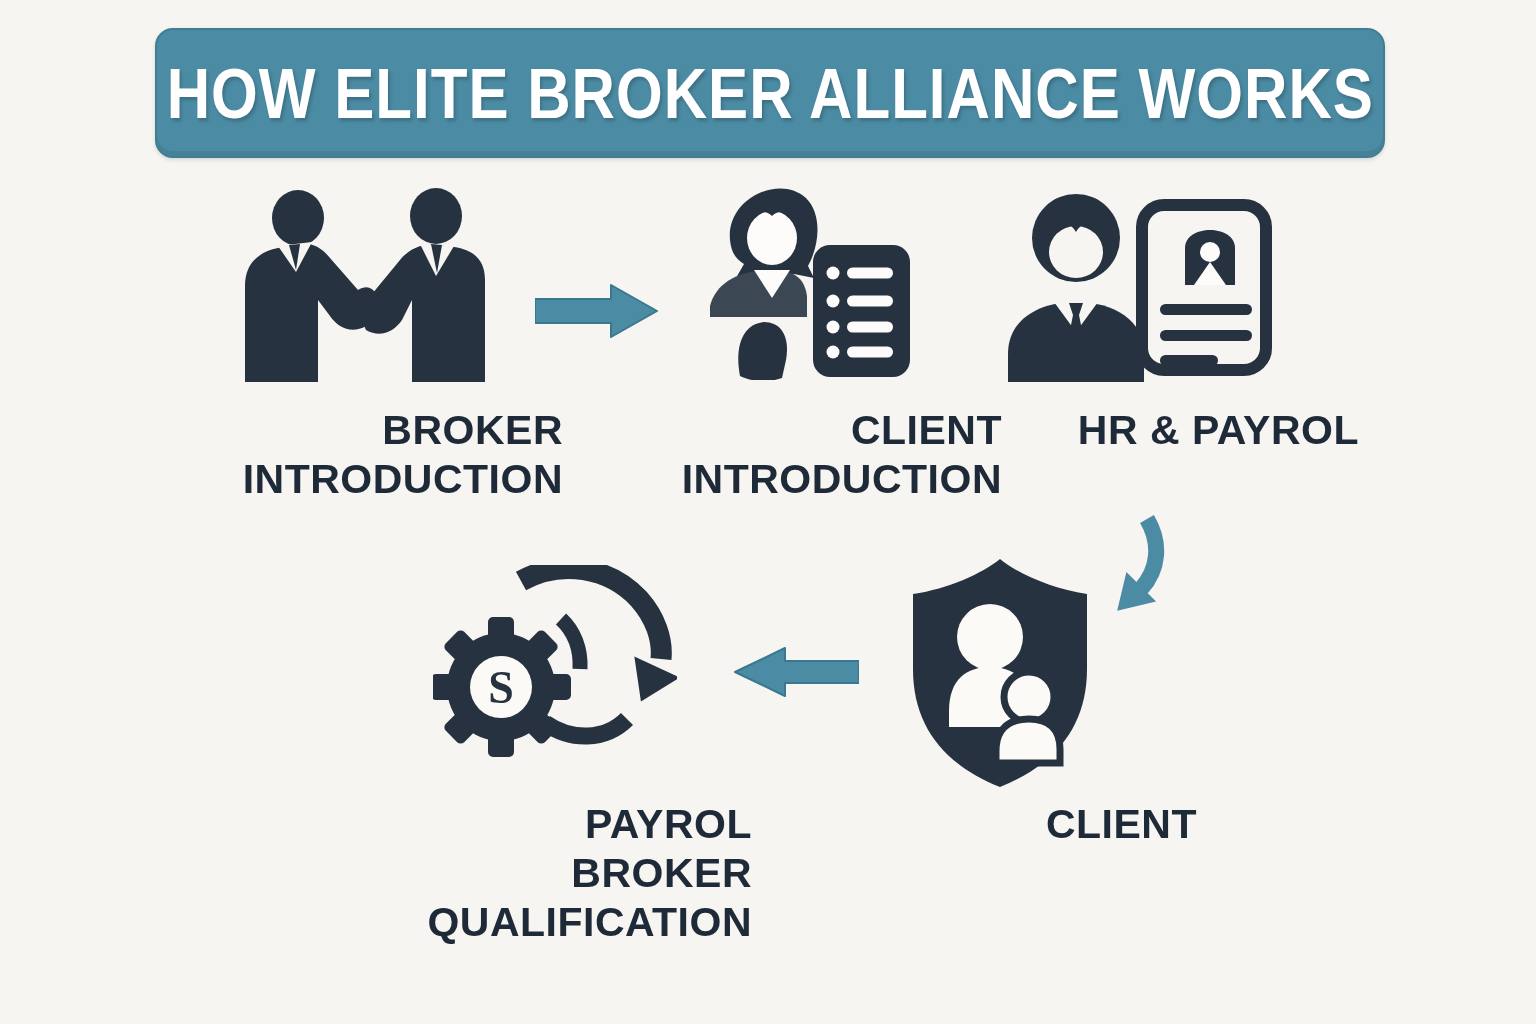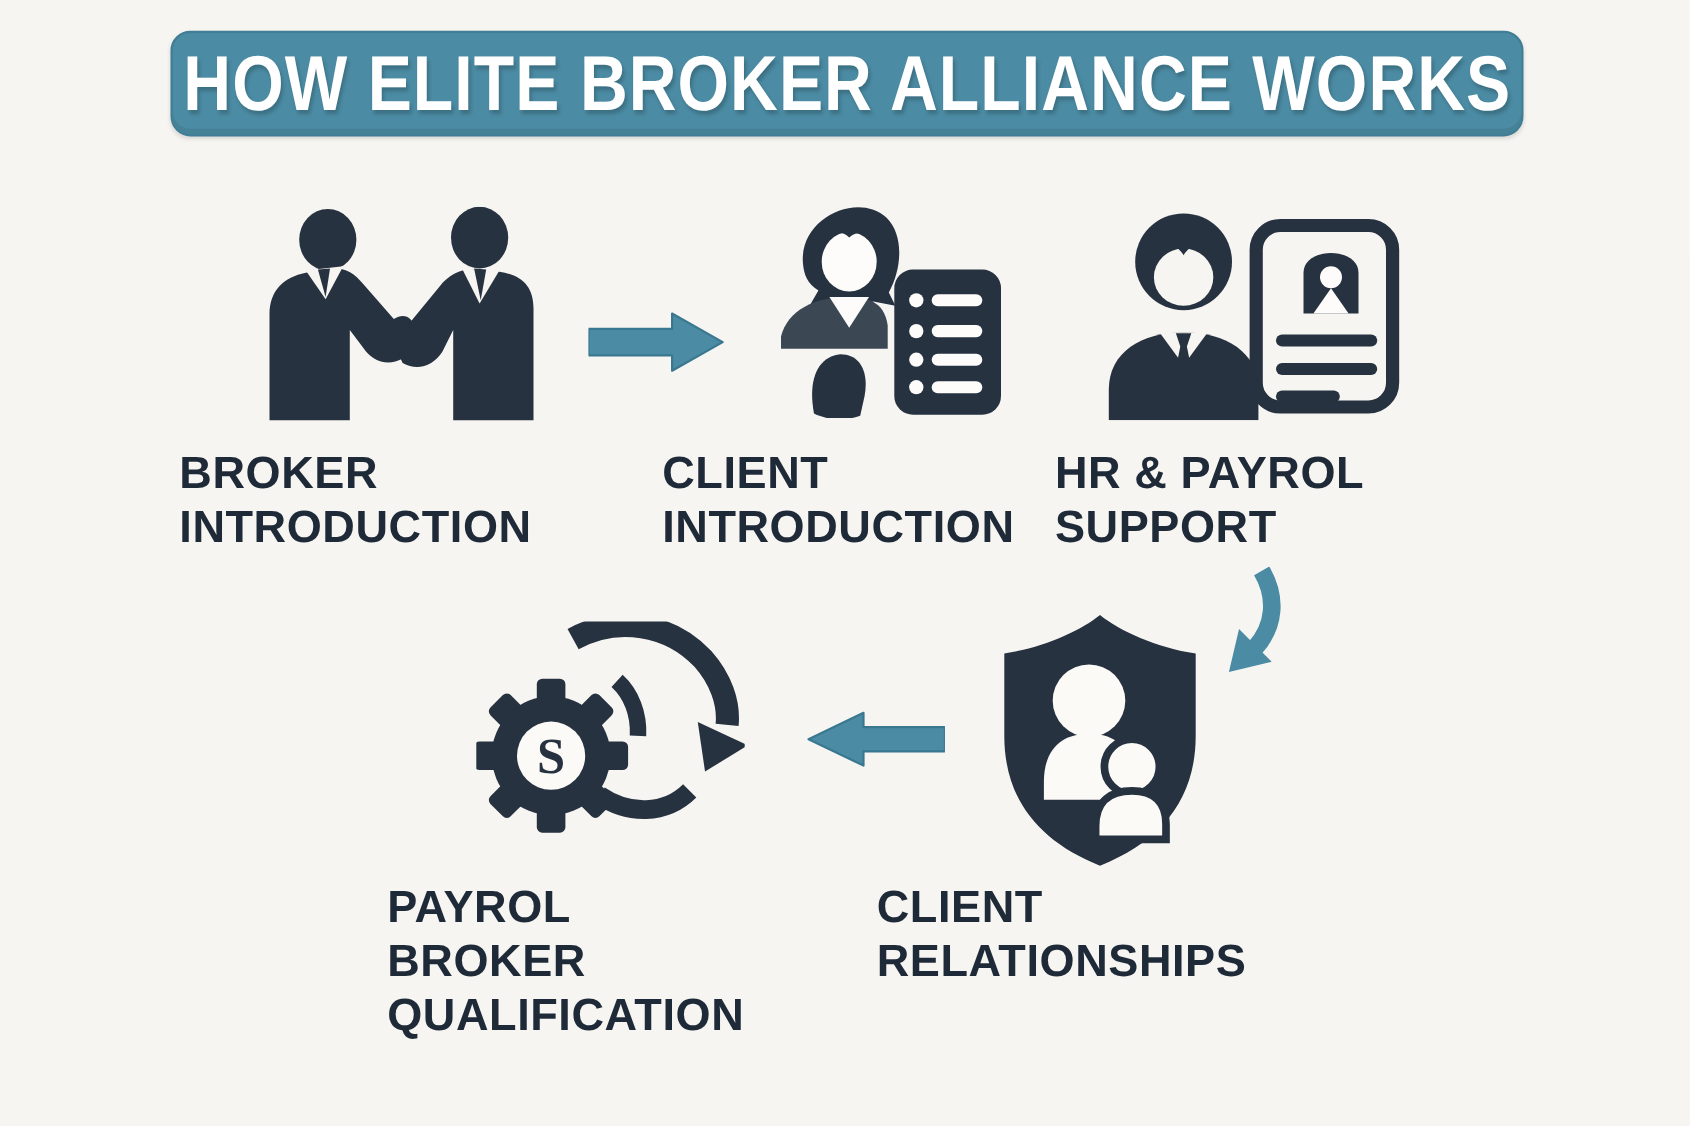--- a/index.html
+++ b/index.html
@@ -2,36 +2,36 @@
 <html><head>
 <meta charset="utf-8">
 <style>
   html,body { margin:0; padding:0; }
   .canvas {
     position:relative; width:1536px; height:1024px;
     background:#F7F5F1; overflow:hidden;
     font-family:"Liberation Sans", sans-serif;
   }
   .banner {
-    position:absolute; left:155px; top:28px; width:1230px; height:96px;
+    position:absolute; left:155px; top:28px; width:1230px; height:130px;
     background:#4B8BA3; border:2px solid #417E95; border-radius:18px;
     box-sizing:border-box;
     display:flex; align-items:center; justify-content:center;
     box-shadow: inset 0 -5px 0 rgba(0,0,0,0.07), 0 2px 4px rgba(0,0,0,0.12);
     text-align: center;
   }
   .banner h1 {
     margin:0; color:#FFFFFF; font-size:62px; font-weight:bold;
     letter-spacing:1px; white-space:nowrap;
     transform:scale(0.97,1.14);
     text-shadow:2px 3px 3px rgba(25,45,55,0.28);
   }
   .icon { position:absolute; }
   .label {
-    position:absolute; width:400px; text-align:left;
+    position:absolute; width:400px; text-align:right;
     color:#1F2A38; font-size:41px; font-weight:bold;
     line-height:49px; letter-spacing:0.5px;
   }
 </style>
 </head>
 <body>
 
 <div class="canvas">
 
   <div class="banner">
@@ -94,21 +94,20 @@
   <div class="label" style="left:163px; top:406px;">
     <div>BROKER</div>
     <div>INTRODUCTION</div>
   </div>
   <div class="label" style="left:602px; top:406px;">
     <div>CLIENT</div>
     <div>INTRODUCTION</div>
   </div>
   <div class="label" style="left:959px; top:406px;">
     <div>HR &amp; PAYROL</div>
-    <div>SUPPORT</div>
   </div>
 
   <svg class="icon" style="left:1105px; top:515px;" width="70" height="100" viewBox="0 0 70 100">
     <path d="M42,4 C56,28 54,54 36,74" stroke="#4B8BA3" stroke-width="16" fill="none"></path>
     <g transform="translate(32,76) rotate(45)">
       <polygon points="-21,-6 21,-6 0,28" fill="#4B8BA3"></polygon>
     </g>
   </svg>
 
   <svg class="icon" style="left:893px; top:553px;" width="214" height="238" viewBox="0 0 214 238">
@@ -151,16 +150,15 @@
     </g>
   </svg>
 
   <div class="label" style="left:352px; top:800px;">
     <div>PAYROL</div>
     <div>BROKER</div>
     <div>QUALIFICATION</div>
   </div>
   <div class="label" style="left:797px; top:800px;">
     <div>CLIENT</div>
-    <div>RELATIONSHIPS</div>
   </div>
 
 </div>
 
 </body></html>

